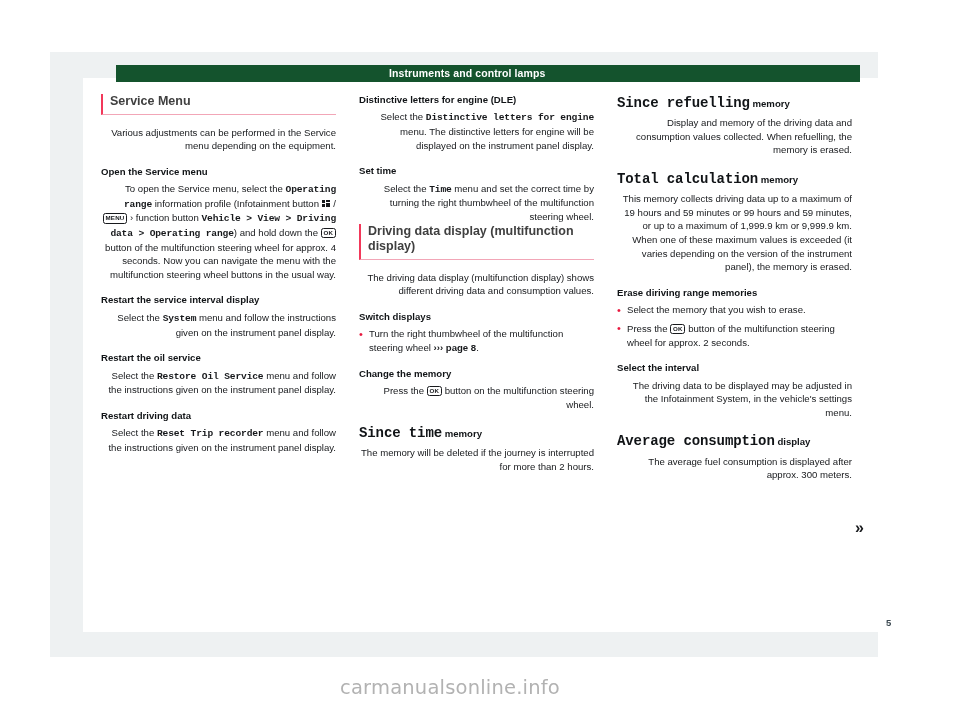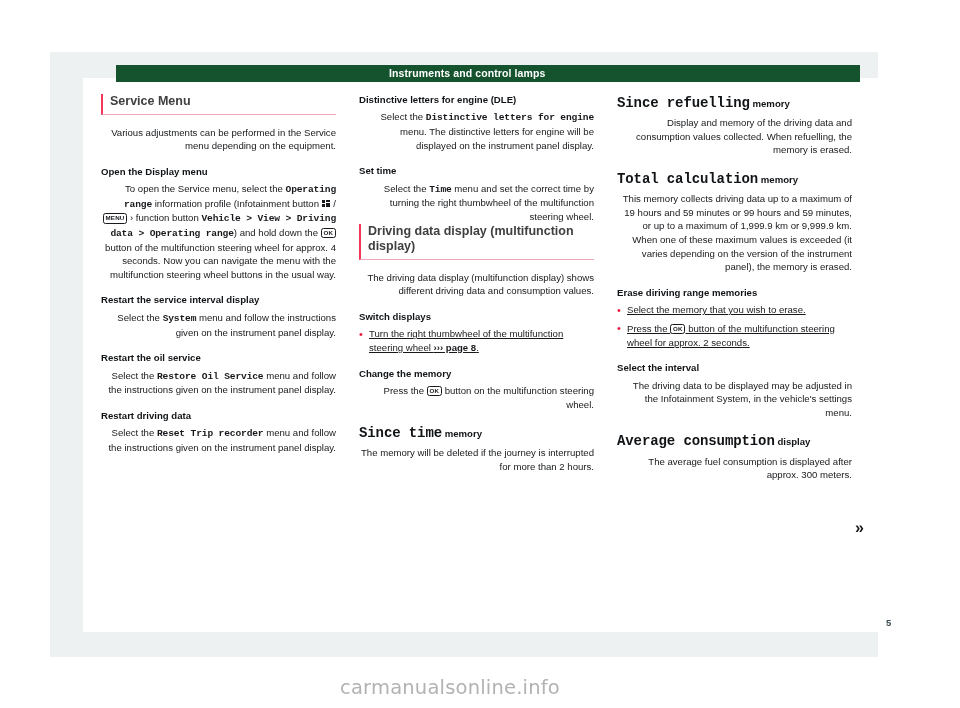--- a/index.html
+++ b/index.html
@@ -117,21 +117,20 @@
     margin: 0;
     padding: 0;
   }
   ul.bul li {
     font-size: 9.6px;
     color: #17191c;
     line-height: 1.42;
     position: relative;
     padding-left: 10px;
     margin-bottom: 5px;
-    text-decoration: underline;
   }
   ul.bul li::before {
     content: "\2022";
     position: absolute;
     left: 0;
     top: -0.5px;
     color: #e8173d;
     font-size: 11px;
     line-height: 1.35;
   }
@@ -208,21 +207,21 @@
 <div class="page-sheet"></div>
 
 <div class="running-head">
   <span>Instruments and control lamps</span>
 </div>
 
 <div class="columns">
   <div class="col col-1">
       <h2 class="sec-title">Service Menu</h2>
       <p class="body">Various adjustments can be performed in the Service menu depending on the equipment.</p>
-      <h3 class="sub-head">Open the Display menu</h3>
+      <h3 class="sub-head">Open the Service menu</h3>
       <p class="body">To open the Service menu, select the <b class="mono">Operating range</b> information profile (Infotainment button <span class="grid-icon"><i style="left: 0px; top: 0px; width: 3px; height: 3px;"></i><i style="left: 0px; top: 4px; width: 3px; height: 3px;"></i><i style="left: 4px; top: 0px; width: 2px; height: 2px;"></i><i style="left: 4px; top: 2.5px; width: 2px; height: 2px;"></i><i style="left: 4px; top: 5px; width: 2px; height: 2px;"></i><i style="left: 6.7px; top: 0px; width: 2px; height: 2px;"></i><i style="left: 6.7px; top: 2.5px; width: 2px; height: 2px;"></i><i style="left: 6.7px; top: 5px; width: 2px; height: 2px;"></i></span> / <span class="key">MENU</span> › function button <b class="mono">Vehicle &gt; View &gt; Driving data &gt; Operating range</b>) and hold down the <span class="key">OK</span> button of the multifunction steering wheel for approx. 4 seconds. Now you can navigate the menu with the multifunction steering wheel buttons in the usual way.</p>
       <h3 class="sub-head">Restart the service interval display</h3>
       <p class="body">Select the <b class="mono">System</b> menu and follow the instructions given on the instrument panel display.</p>
       <h3 class="sub-head">Restart the oil service</h3>
       <p class="body">Select the <b class="mono">Restore Oil Service</b> menu and follow the instructions given on the instrument panel display.</p>
       <h3 class="sub-head">Restart driving data</h3>
       <p class="body">Select the <b class="mono">Reset Trip recorder</b> menu and follow the instructions given on the instrument panel display.</p>
     </div>
   <div class="col col-2">
       <h3 class="sub-head first">Distinctive letters for engine (DLE)</h3>

